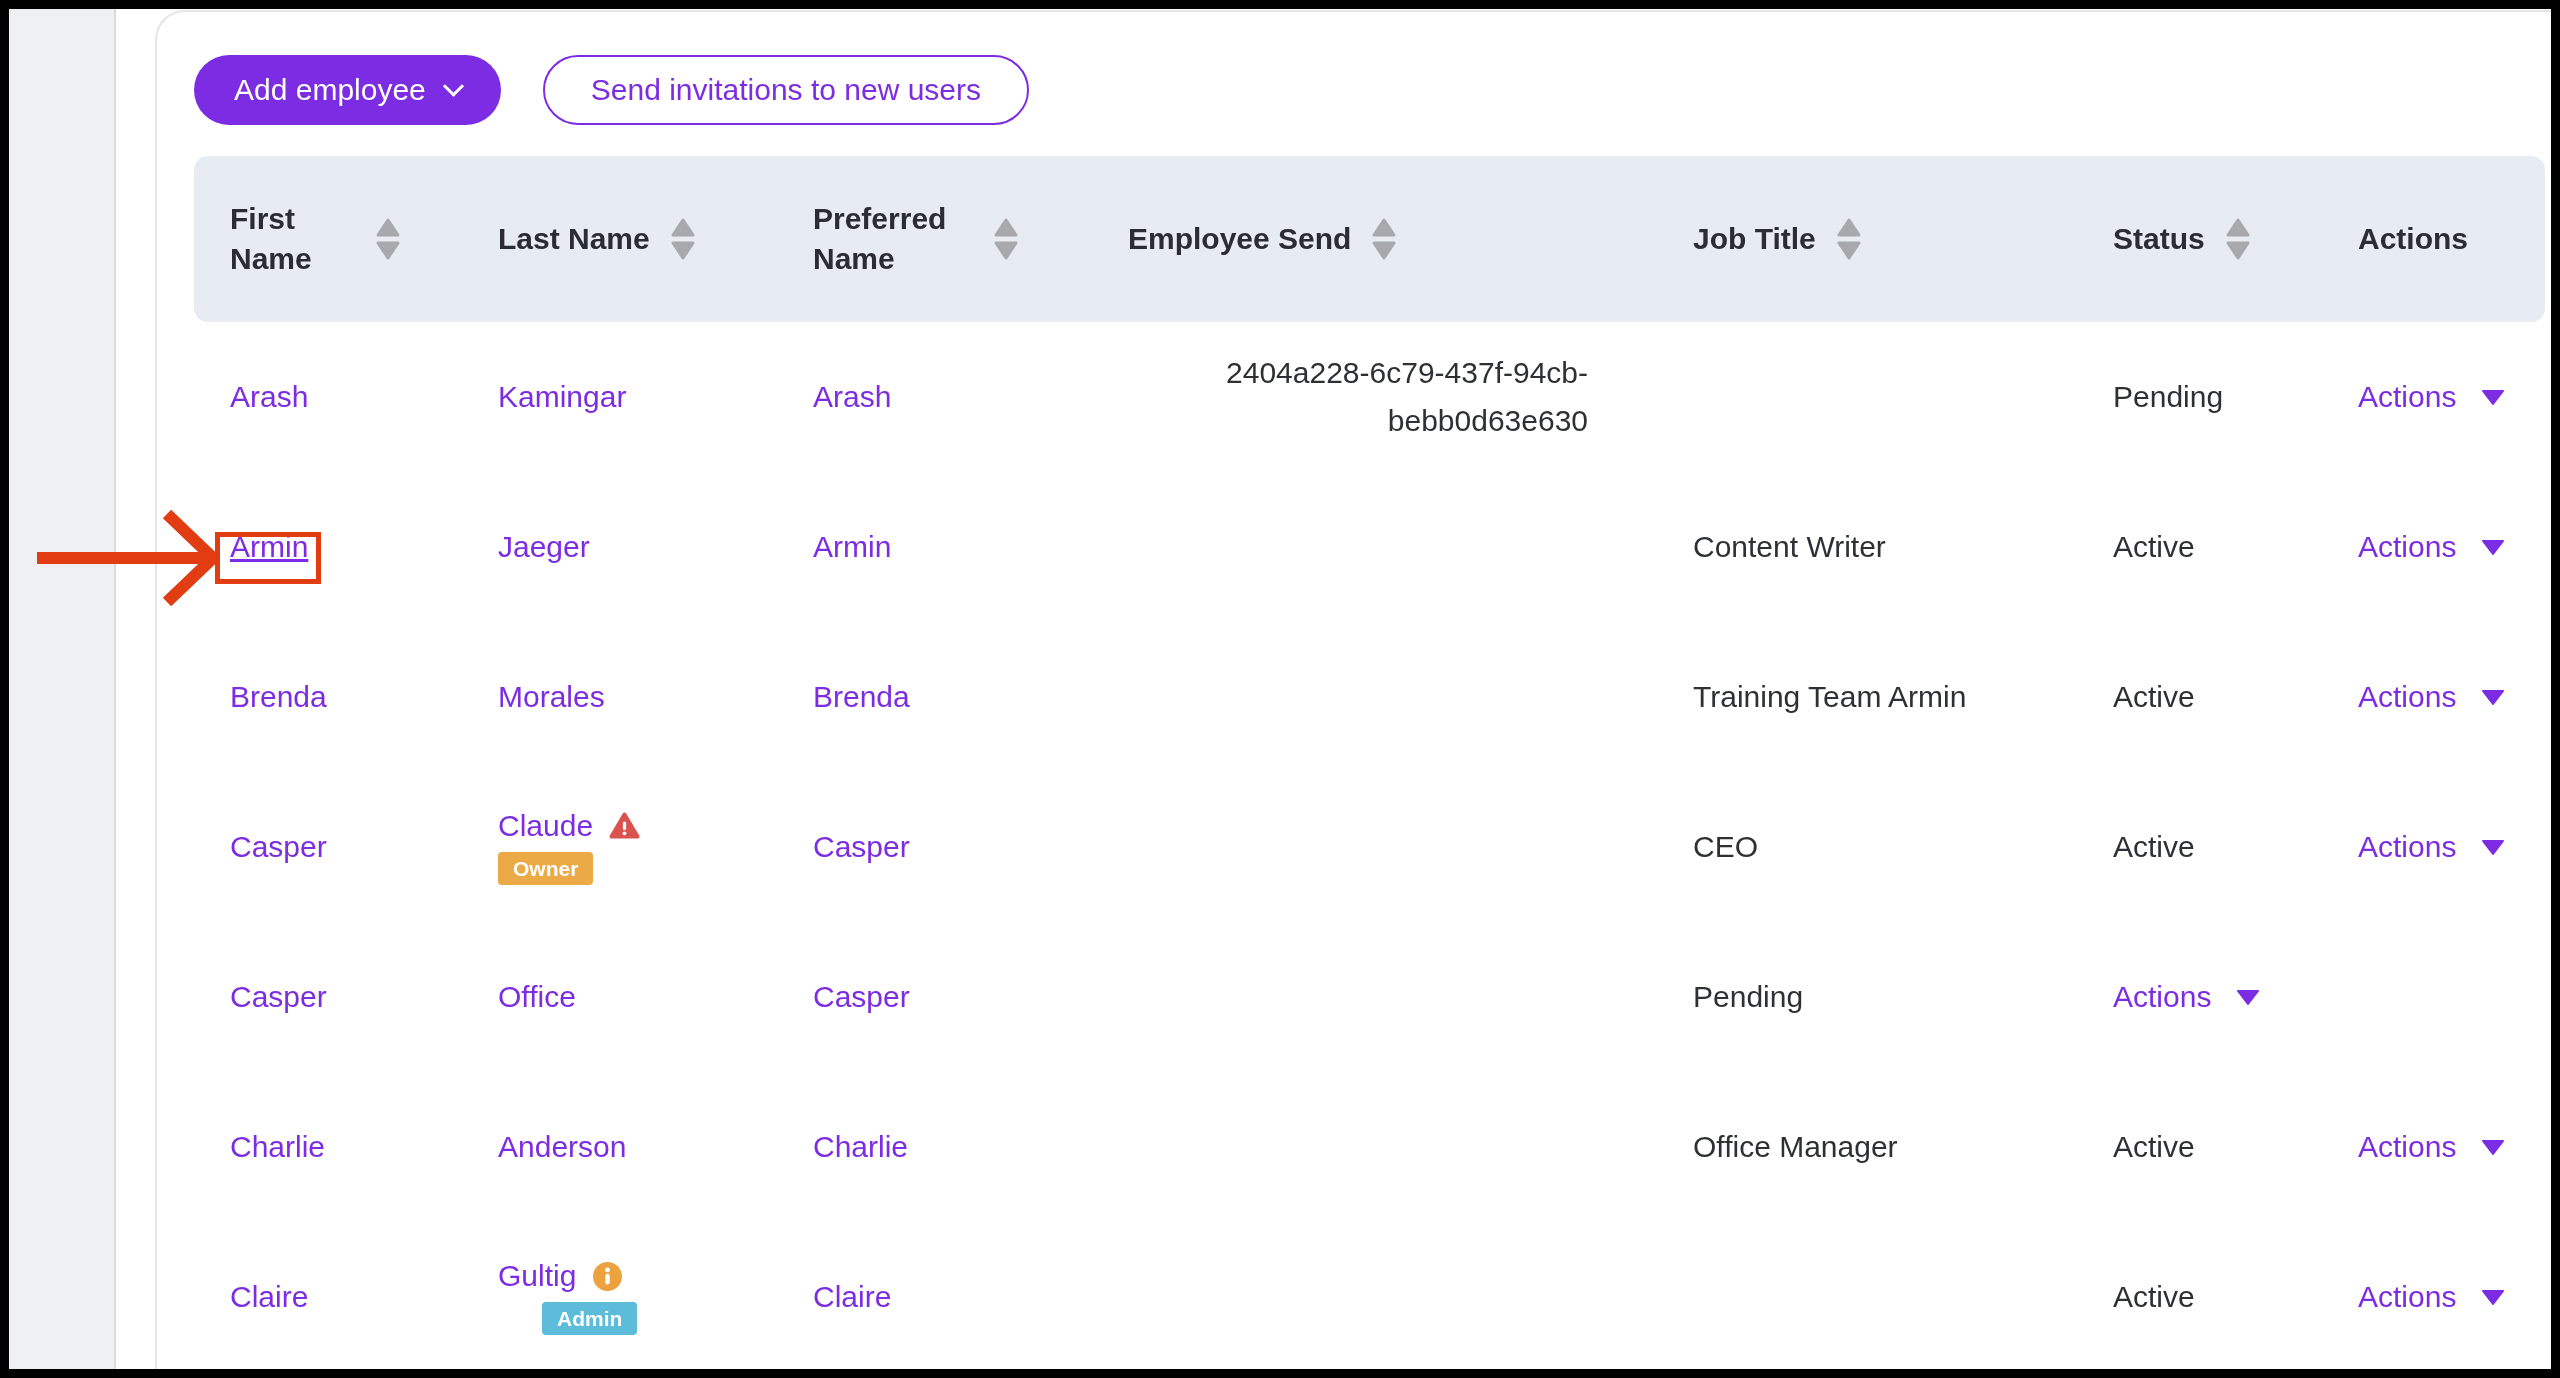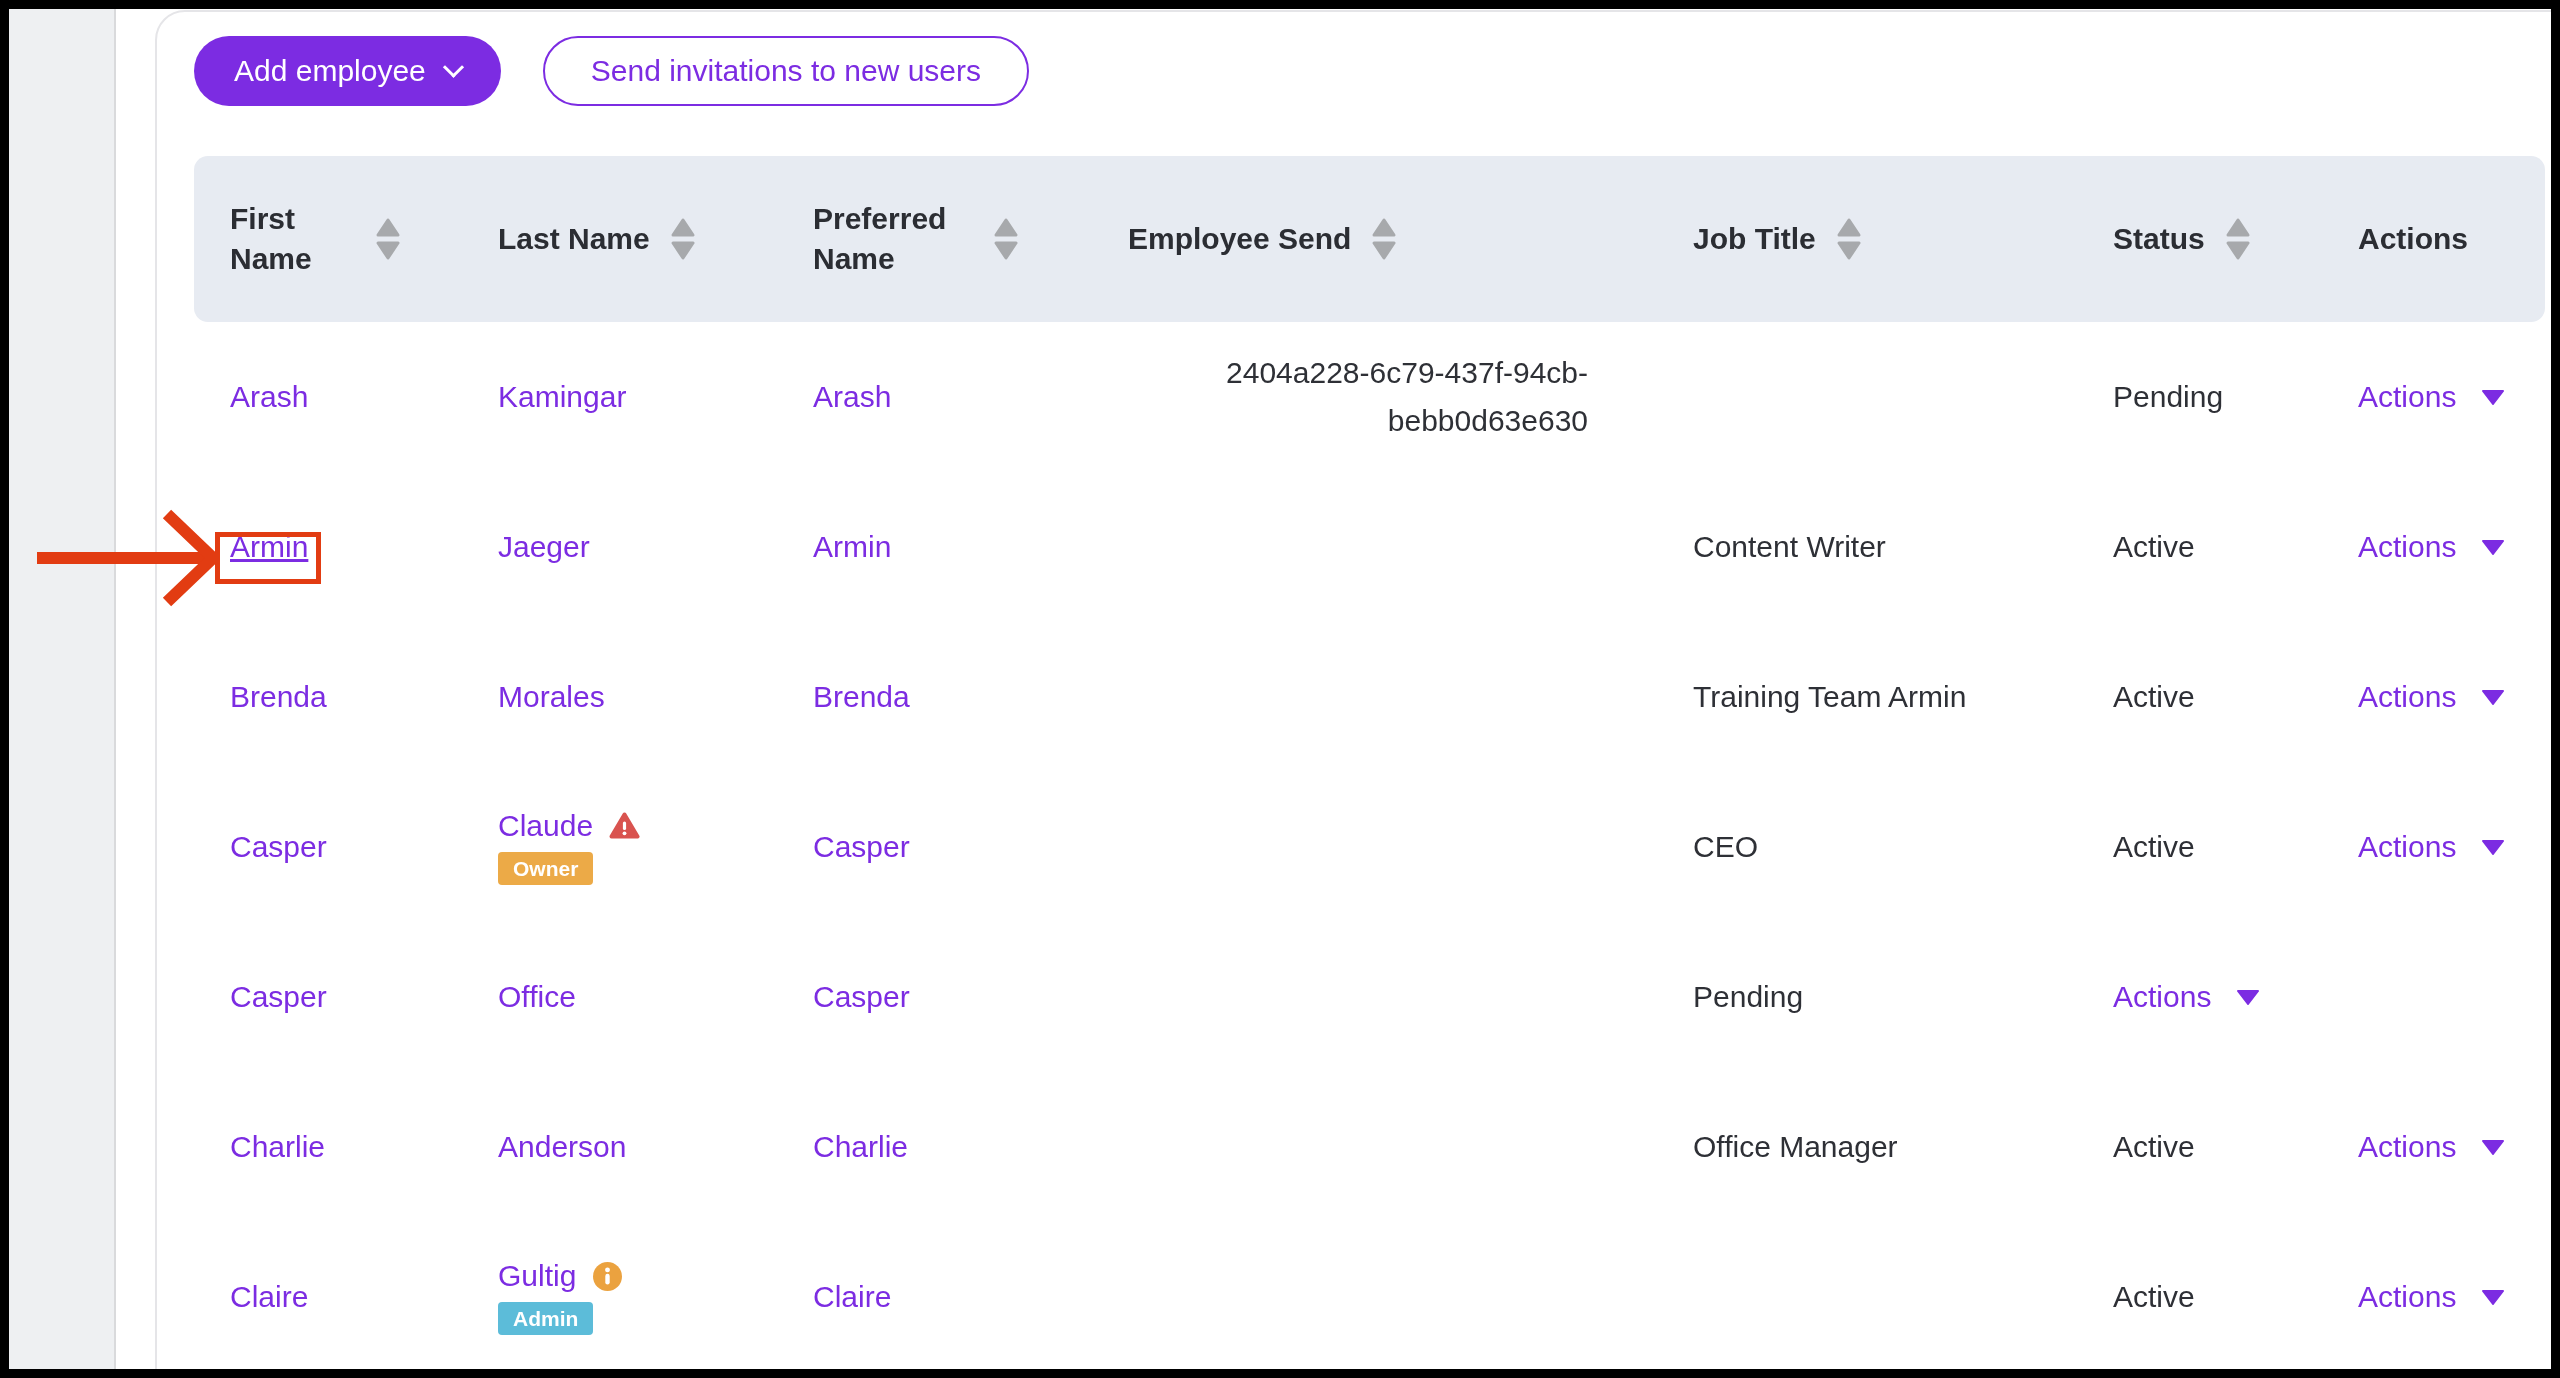--- a/index.html
+++ b/index.html
@@ -42,21 +42,21 @@
   .card{
     position:absolute;
     left:146px; top:1px; right:-3px; bottom:-3px;
     background:#fff;
     border:2px solid #e5e5e8;
     border-top-left-radius:30px;
   }
   
   .toolbar{
     position:absolute;
-    left:37px; top:24px;
+    left:37px; top:43px;
     display:flex;
     align-items:center;
     gap:42px;
   }
   .btn{
     height:70px;
     border-radius:35px;
     font-size:30px;
     font-family:"Liberation Sans", sans-serif;
     display:flex;
@@ -146,21 +146,21 @@
   }
   .badge{
     font-size:21px;
     font-weight:700;
     color:#fff;
     line-height:1;
     padding:6px 15px;
     border-radius:4px;
   }
   .badge-owner{background:var(--owner-badge);}
-  .badge-admin{background:var(--admin-badge);}
+  .badge-admin{background:var(--admin-badge);margin-left:44px;}
   .actions-cell{
     flex-direction:row;
     justify-content:flex-start;
     align-items:center;
     gap:26px;
     color:var(--accent);
     cursor:pointer;
   }
   
   .annot-arrow{

